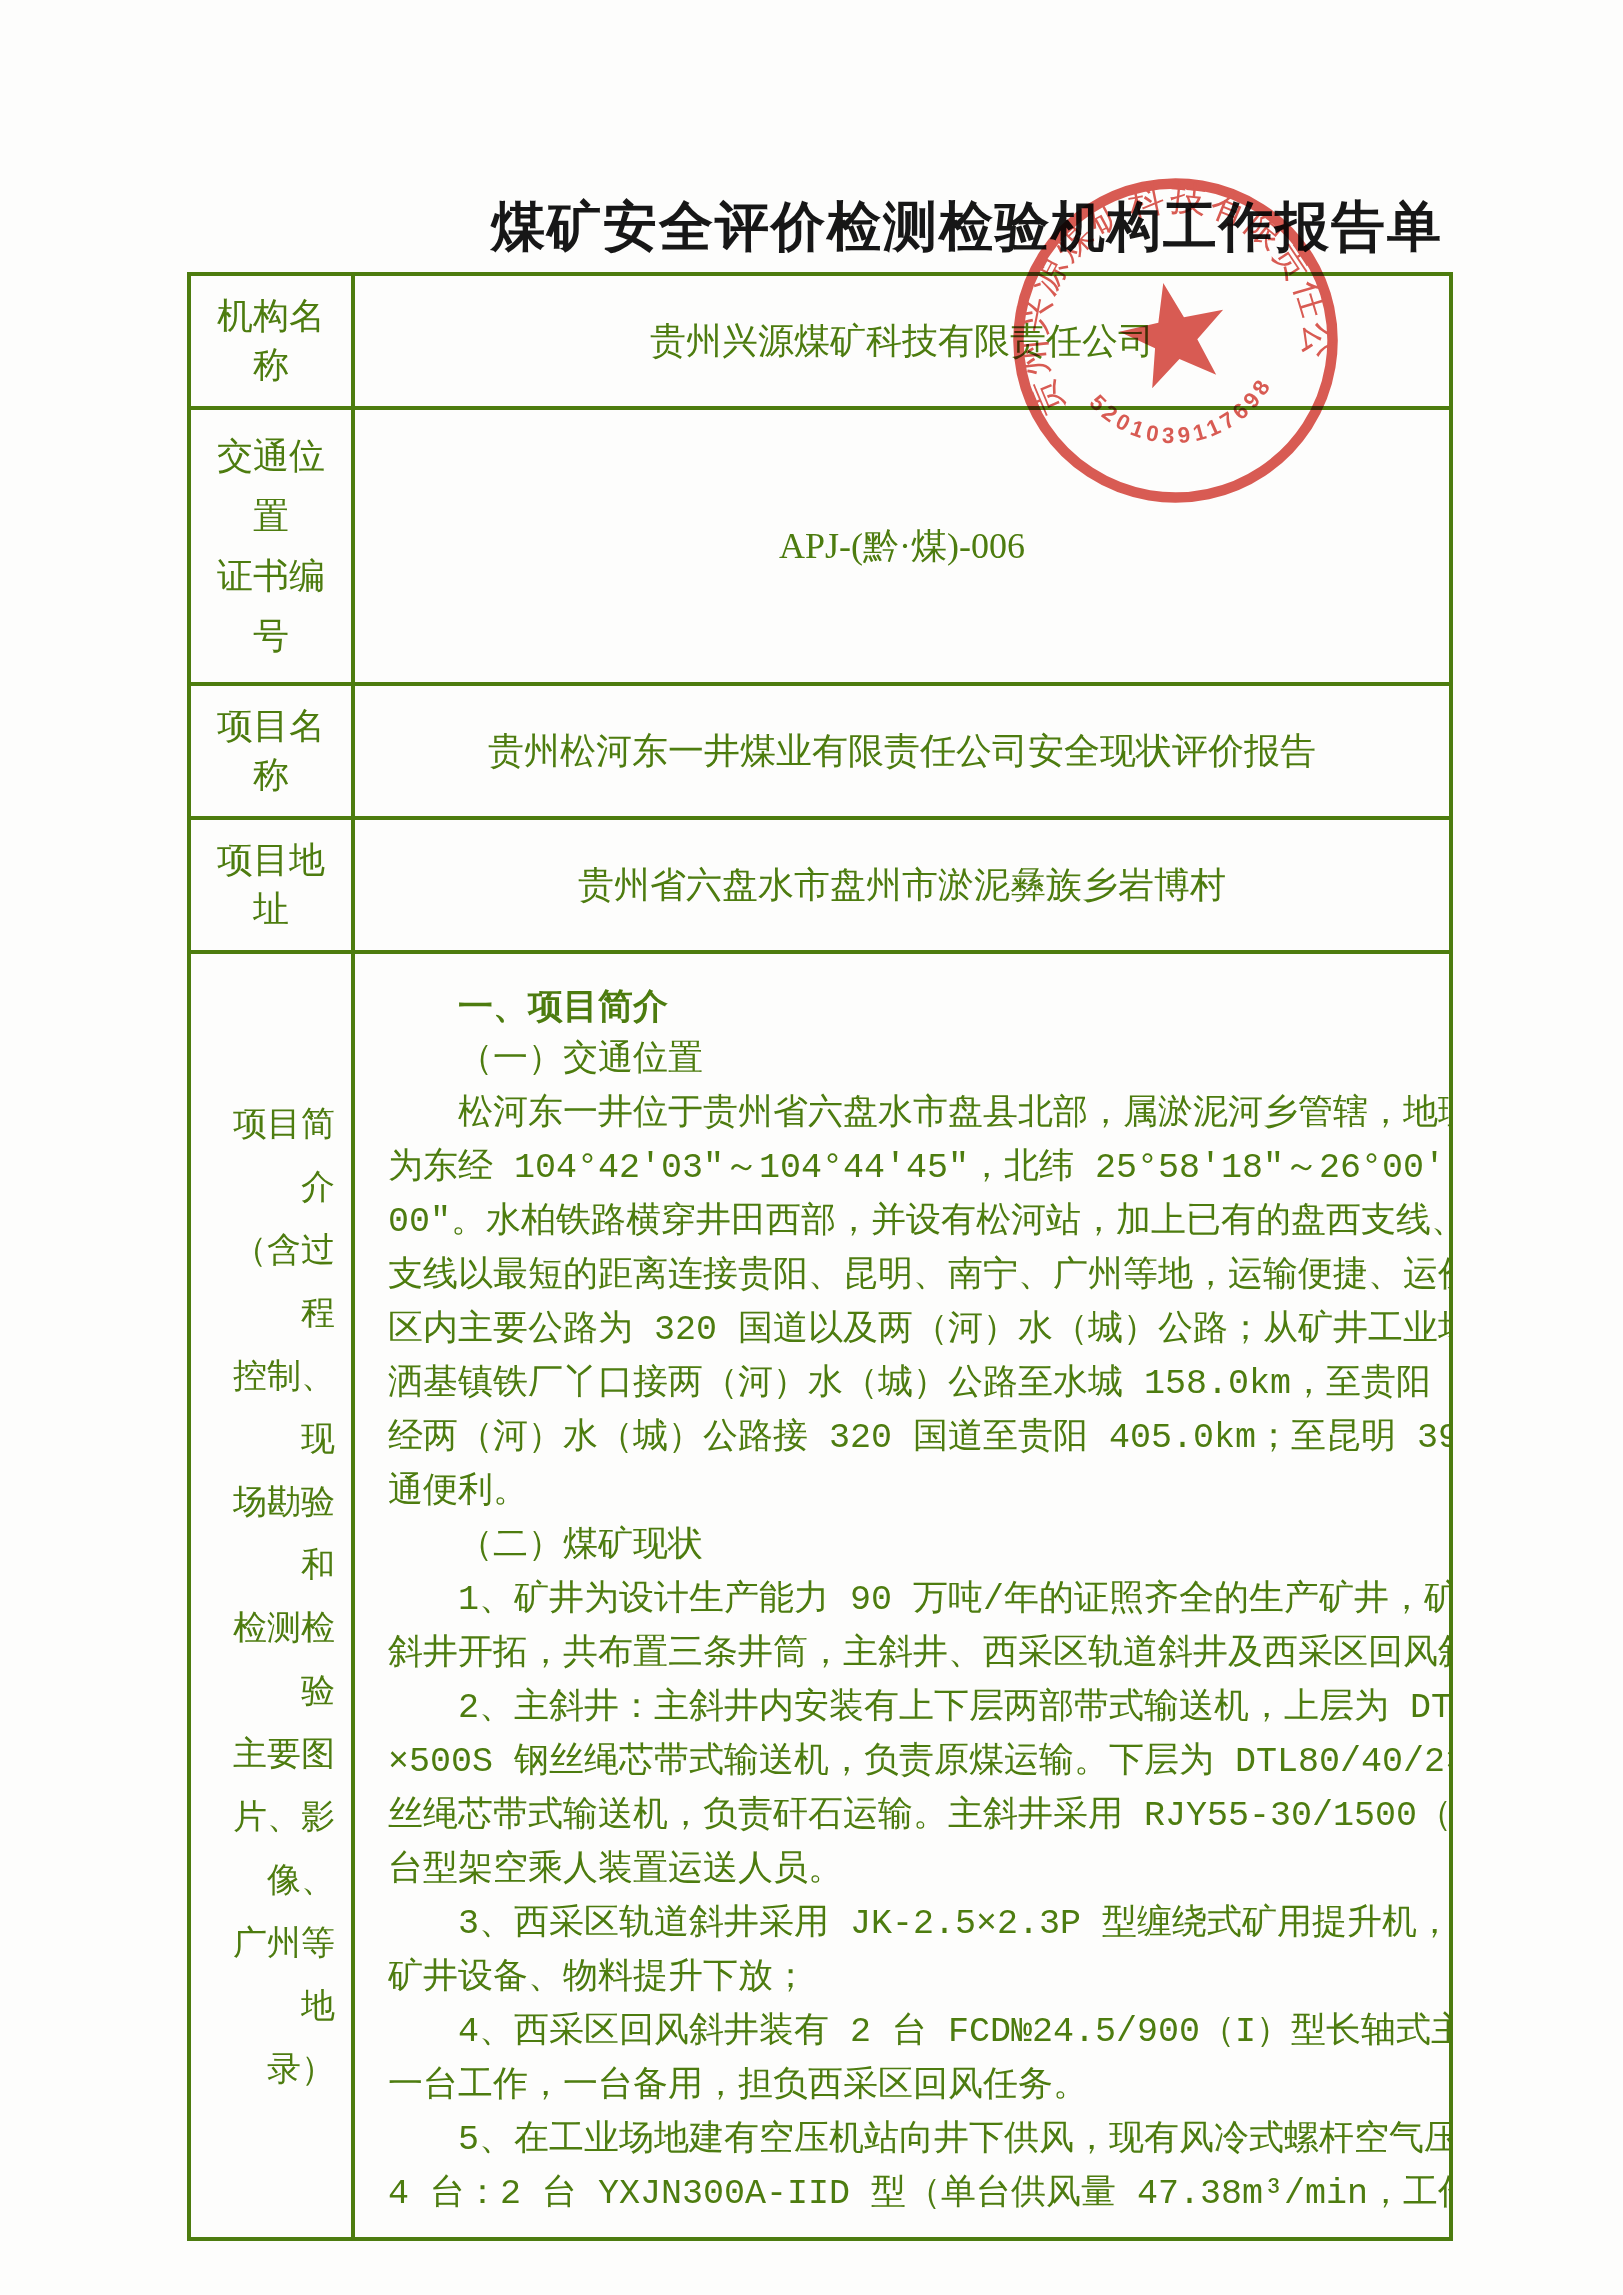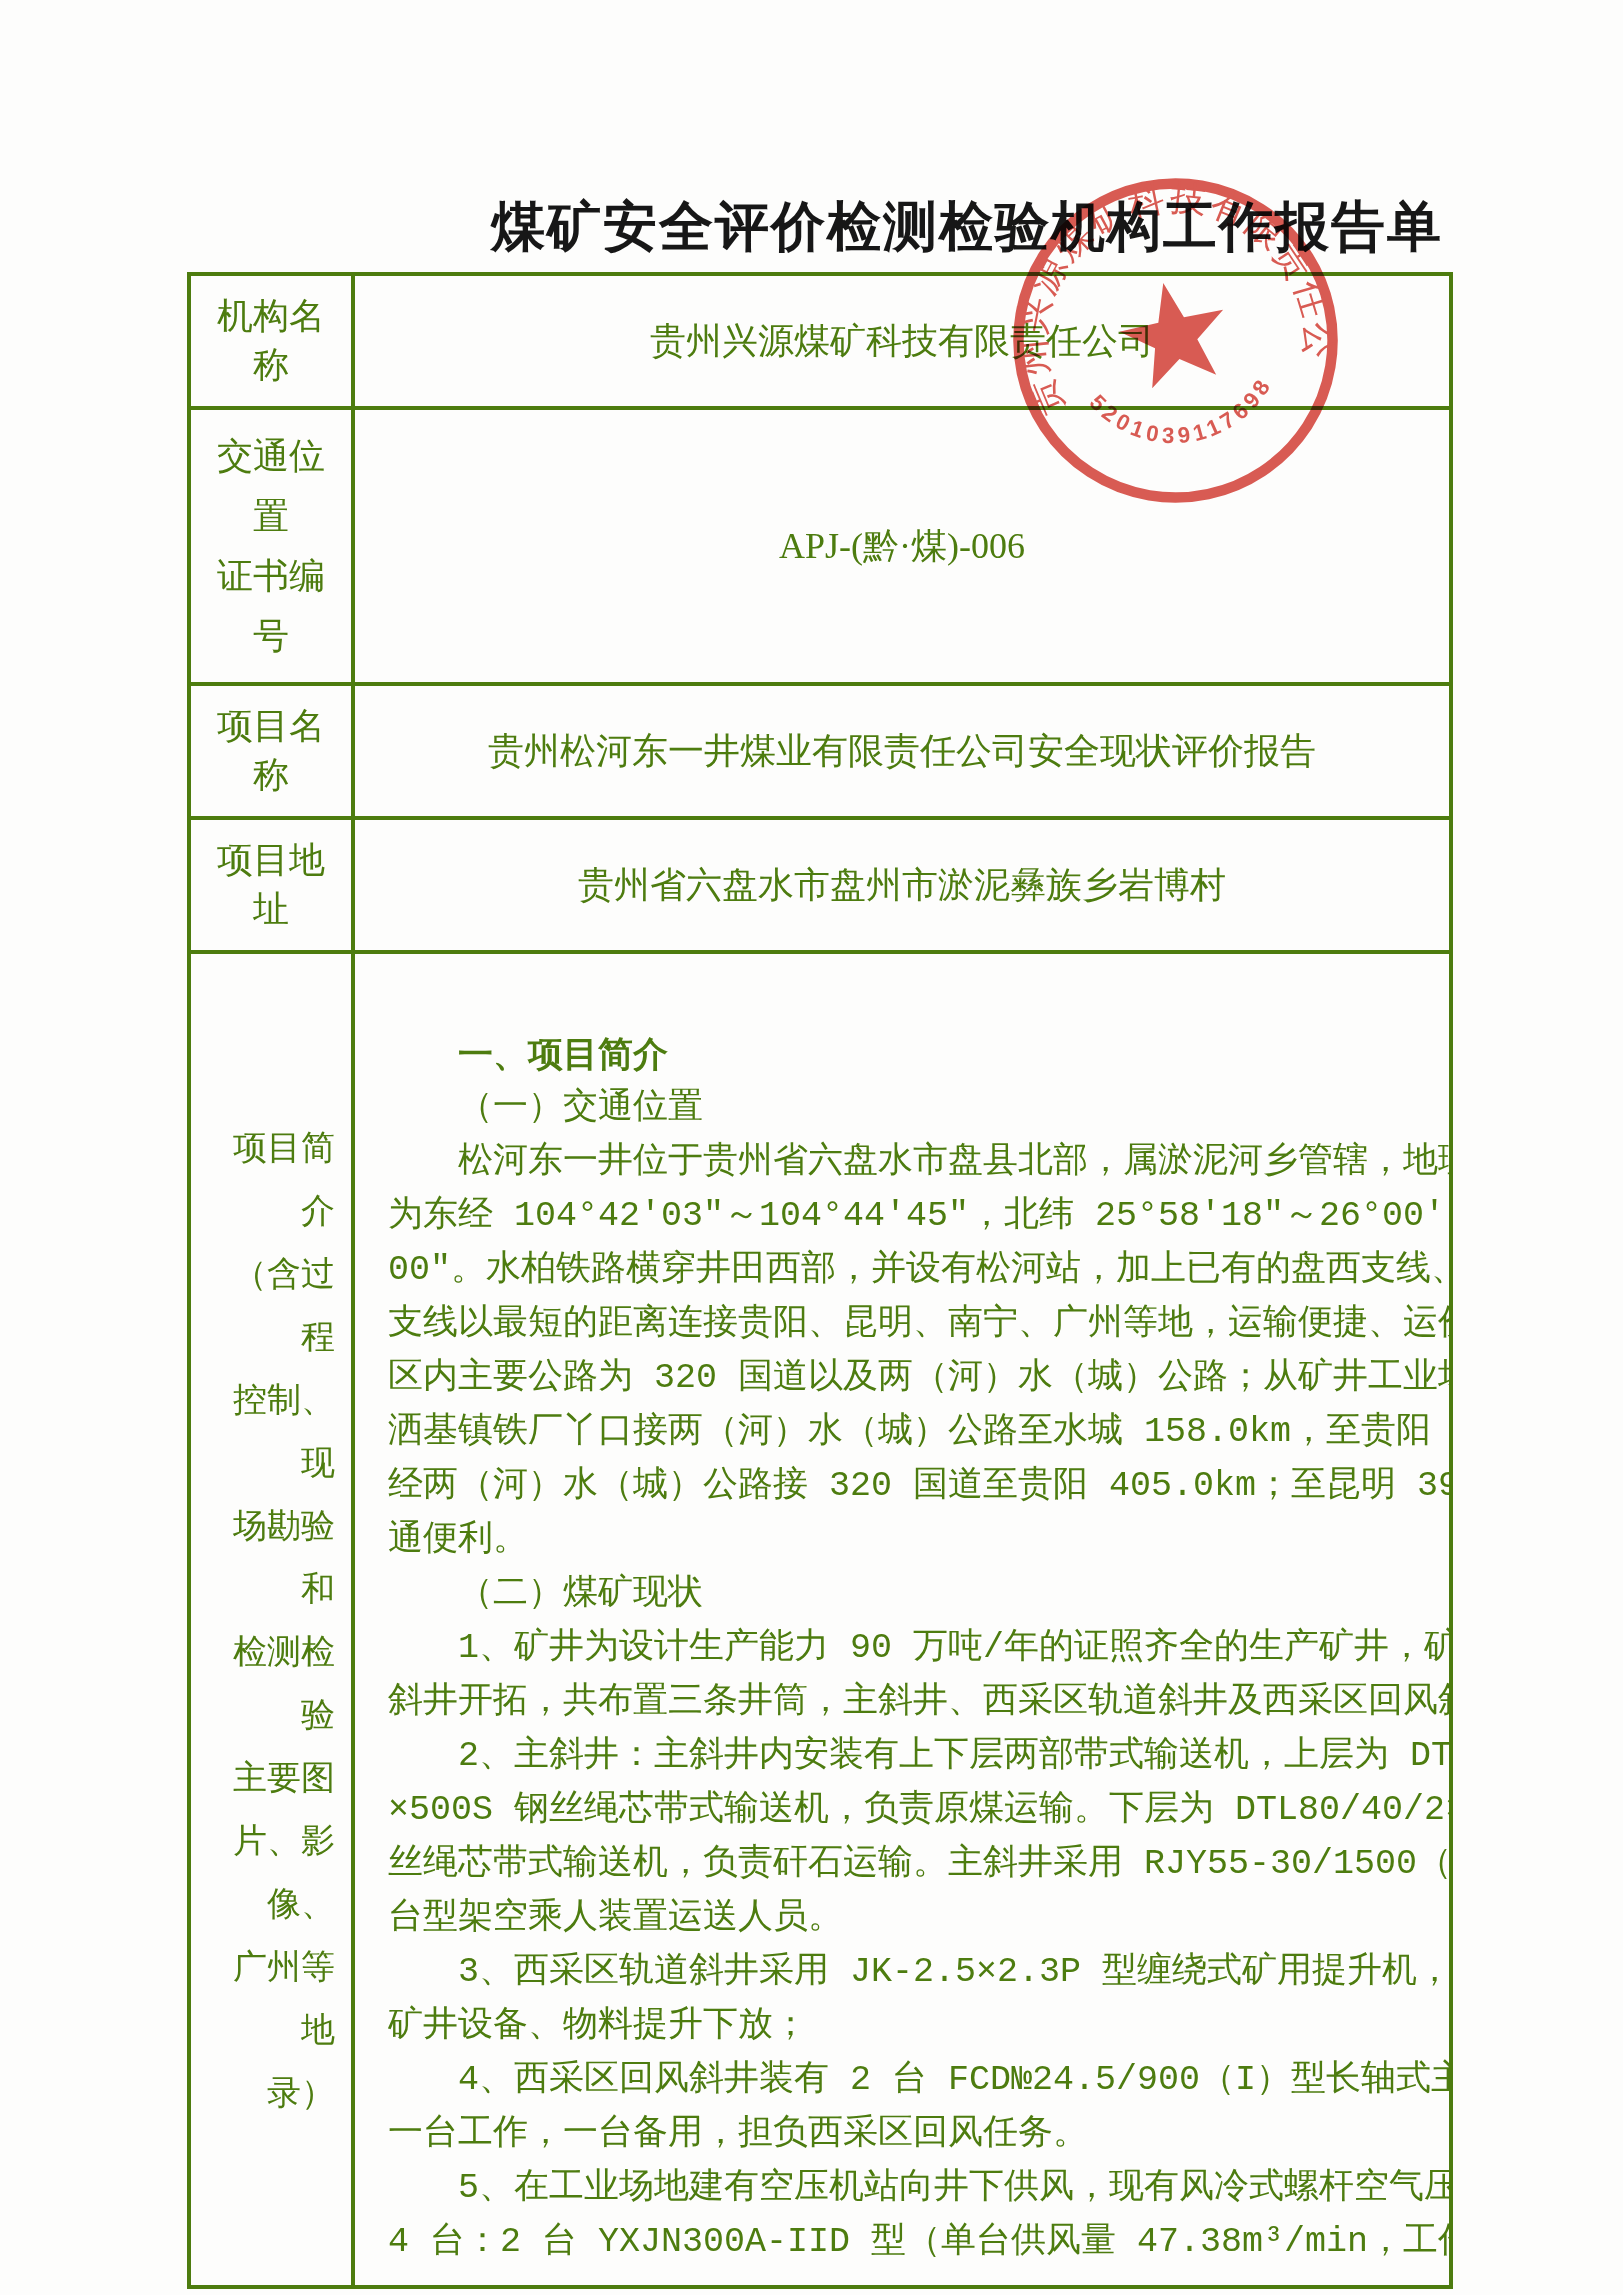--- a/index.html
+++ b/index.html
@@ -53,21 +53,20 @@
     font-size:35px;
     line-height:54px;
     text-align:justify;
   }
   .summary-heading {
     font-family:"Liberation Sans", sans-serif;
     font-weight:700;
     font-size:35px;
     line-height:54px;
     text-align:left;
-    margin-top:48px;
   }
   .body-line { white-space:nowrap;font-family:Liberation Mono, monospace; }
   
   .stamp {
     position:absolute; left:1008px; top:173px; width:335px; height:335px;
     mix-blend-mode:multiply;
     opacity:0.88;
     pointer-events:none;
   }
 </style>

